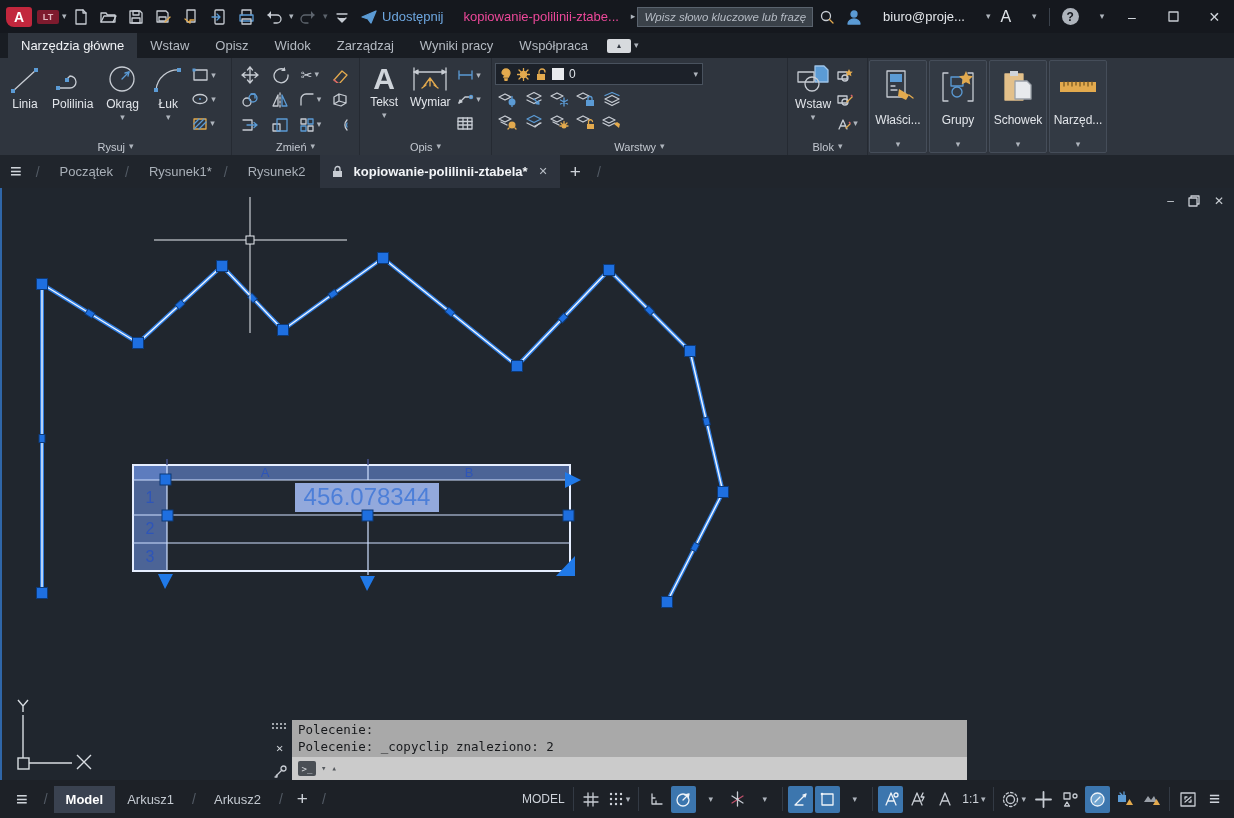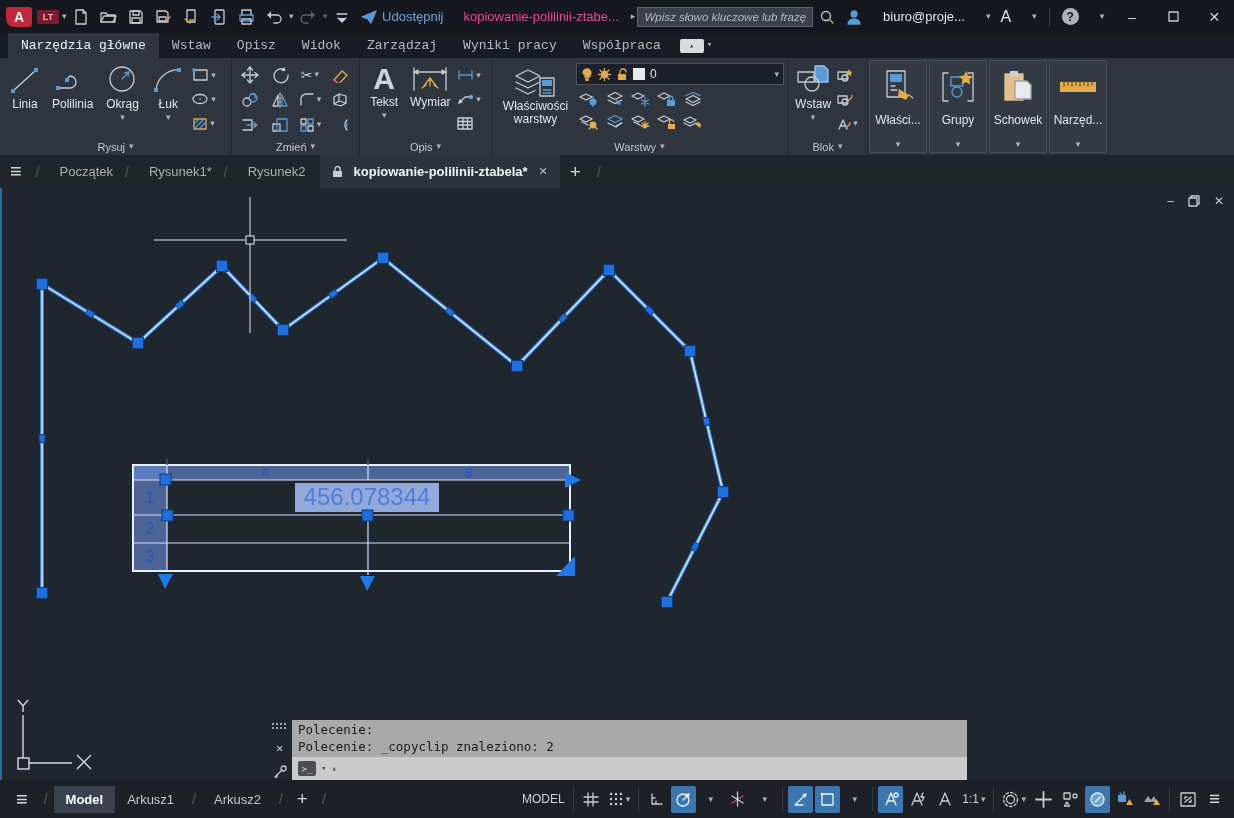--- a/index.html
+++ b/index.html
@@ -19,21 +19,21 @@
   .qat.dim svg.ic{stroke:#5d646d;}
   .share{color:#6ea7e0;font-size:13px;margin:0 8px 0 4px;display:flex;gap:5px;align-items:center;}
   .doctitle{color:#ec4899;font-size:13px;margin:16px 10px;white-space:nowrap;}
   #search{width:178px;height:20px;background:#3a4149;border:1px solid #5a636e;color:#c3c9d1;
         font-style:italic;font-size:11.5px;padding:0 6px;font-family:"Liberation Sans",sans-serif;}
   #search::placeholder{color:#b6bcc5;}
   .acct{color:#e4e7eb;font-size:13px;display:flex;gap:21px;align-items:center;margin:0 4px;justify-content:flex-end;}
   .tb-sep{width:1px;height:18px;background:#3a414b;margin:0 6px;}
   .winbtn{width:40px;height:33px;display:flex;align-items:center;justify-content:center;color:#cfd4da;font-size:14px;}
   
-  #tabrow{height:25px;background:#191d23;display:flex;align-items:stretch;padding-left:8px;font-family:Liberation Mono, monospace;}
+  #tabrow{height:25px;background:#191d23;display:flex;align-items:stretch;padding-left:8px;}
   .rtab{padding:0 13px;font-size:13px;color:#b4bac2;display:flex;align-items:center;}
   .rtab.active{background:#2f353e;color:#f0f2f5;}
   .ribcollapse{margin-left:6px;display:flex;align-items:center;gap:3px;}
   .ribcollapse .pill{width:24px;height:14px;background:#d7dade;border-radius:2px;display:flex;align-items:center;justify-content:center;color:#30363f;font-size:8px;}
   
   #ribbon{height:97px;background:#2f353e;display:flex;align-items:stretch;}
   .panel{border-right:1px solid #252a32;display:flex;flex-direction:column;}
   .pbody{flex:1;display:flex;padding:3px 3px 0 3px;}
   .plabel{height:17px;display:flex;align-items:center;justify-content:center;gap:4px;
           color:#c3c8d0;font-size:11px;}
@@ -400,31 +400,20 @@
         </div>
       </div>
       <div class="plabel">
           <span>Opis</span>
           <span class="chev">▾</span>
         </div>
     </div>
 
     <div class="panel" style="width:296px">
       <div class="pbody">
-        <div class="bigbtn" style="width:82px">
-          <svg class="ic" width="44" height="34">
-              <path d="M2 12 l12-6 12 6 -12 6 z"></path>
-              <path d="M2 18 l12 6 12-6"></path>
-              <path d="M2 24 l12 6 7-3.5"></path>
-              <rect x="26" y="14" width="14" height="18" fill="#2f353e" stroke="#c7ccd3"></rect>
-              <rect x="28" y="16" width="10" height="6" fill="#5b9bd5" stroke="none"></rect>
-              <path d="M29 26 h8 M29 29 h8" stroke="#5b9bd5"></path>
-            </svg>
-          <span class="lab"><span>Właściwości</span><br><span>warstwy</span></span>
-        </div>
         <div style="display:flex;flex-direction:column;gap:2px;padding-top:2px">
           <div class="layercombo">
             <svg class="ic" width="12" height="13" style="stroke:#e3aa4e">
                 <path d="M6 1 a4 4 0 0 1 4 4 c0 2-1.5 2.5-1.5 4 h-5 C8.5 7.5 2 7 2 5 a4 4 0 0 1 4-4 z" fill="#e3aa4e"></path>
                 <path d="M4.5 11 h3 M5 12.5 h2"></path>
               </svg>
             <svg class="ic" width="13" height="13" style="stroke:#e3aa4e">
                 <circle cx="6.5" cy="6.5" r="3" fill="#e3aa4e"></circle>
                 <path d="M6.5 0.5 v2 M6.5 10.5 v2 M0.5 6.5 h2 M10.5 6.5 h2 M2 2 l1.5 1.5 M9.5 9.5 l1.5 1.5 M11 2 l-1.5 1.5 M3.5 9.5 L2 11"></path>
               </svg>

